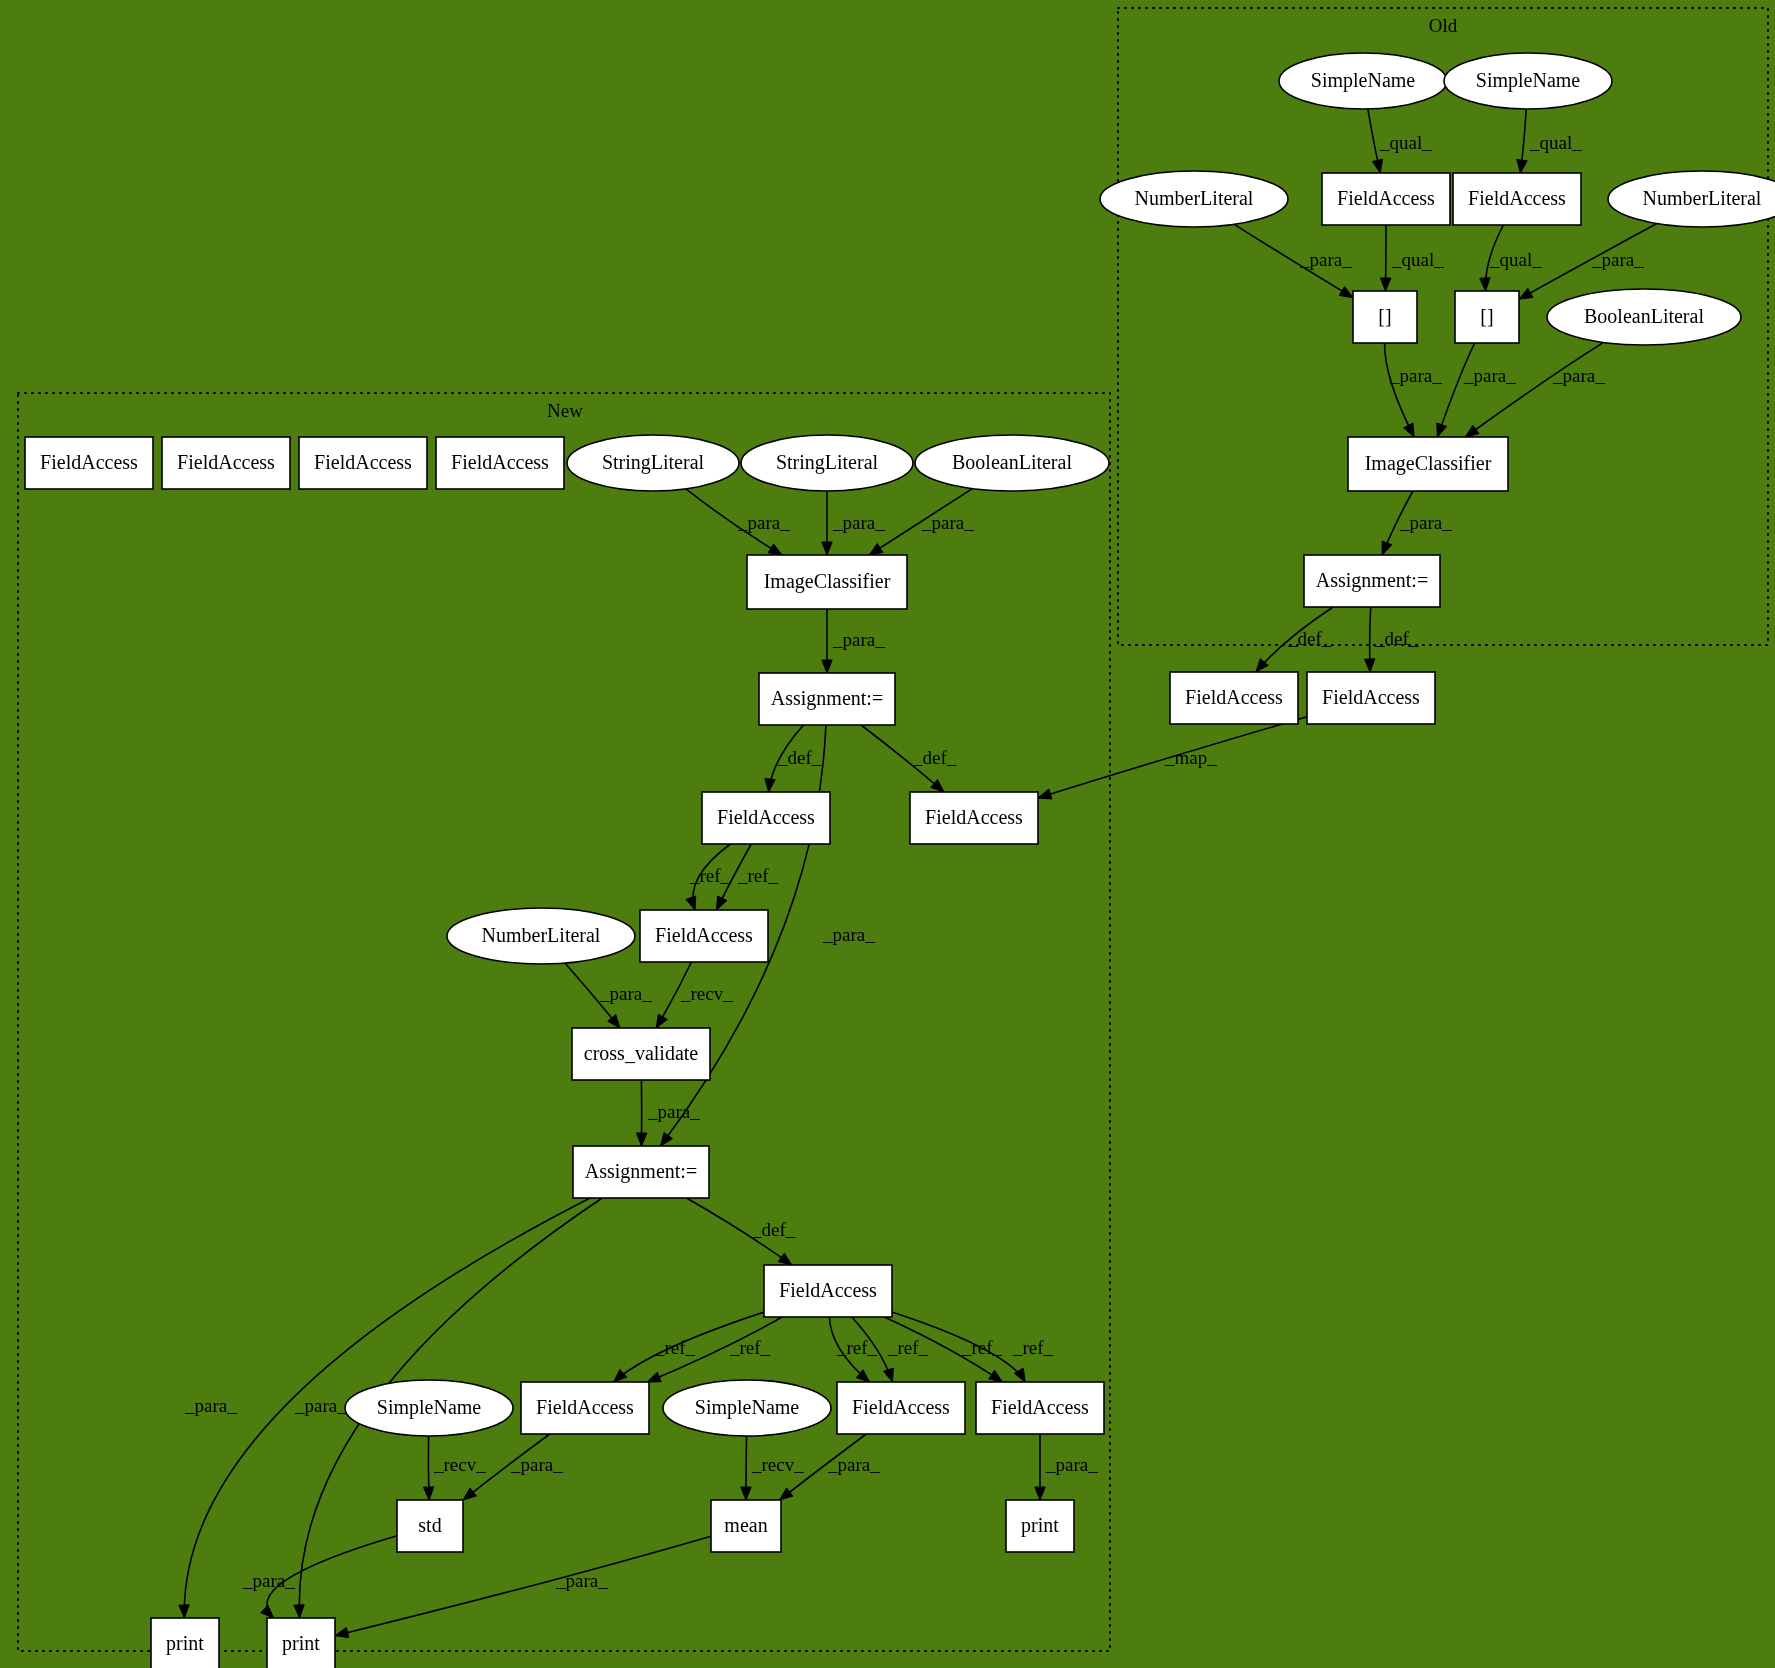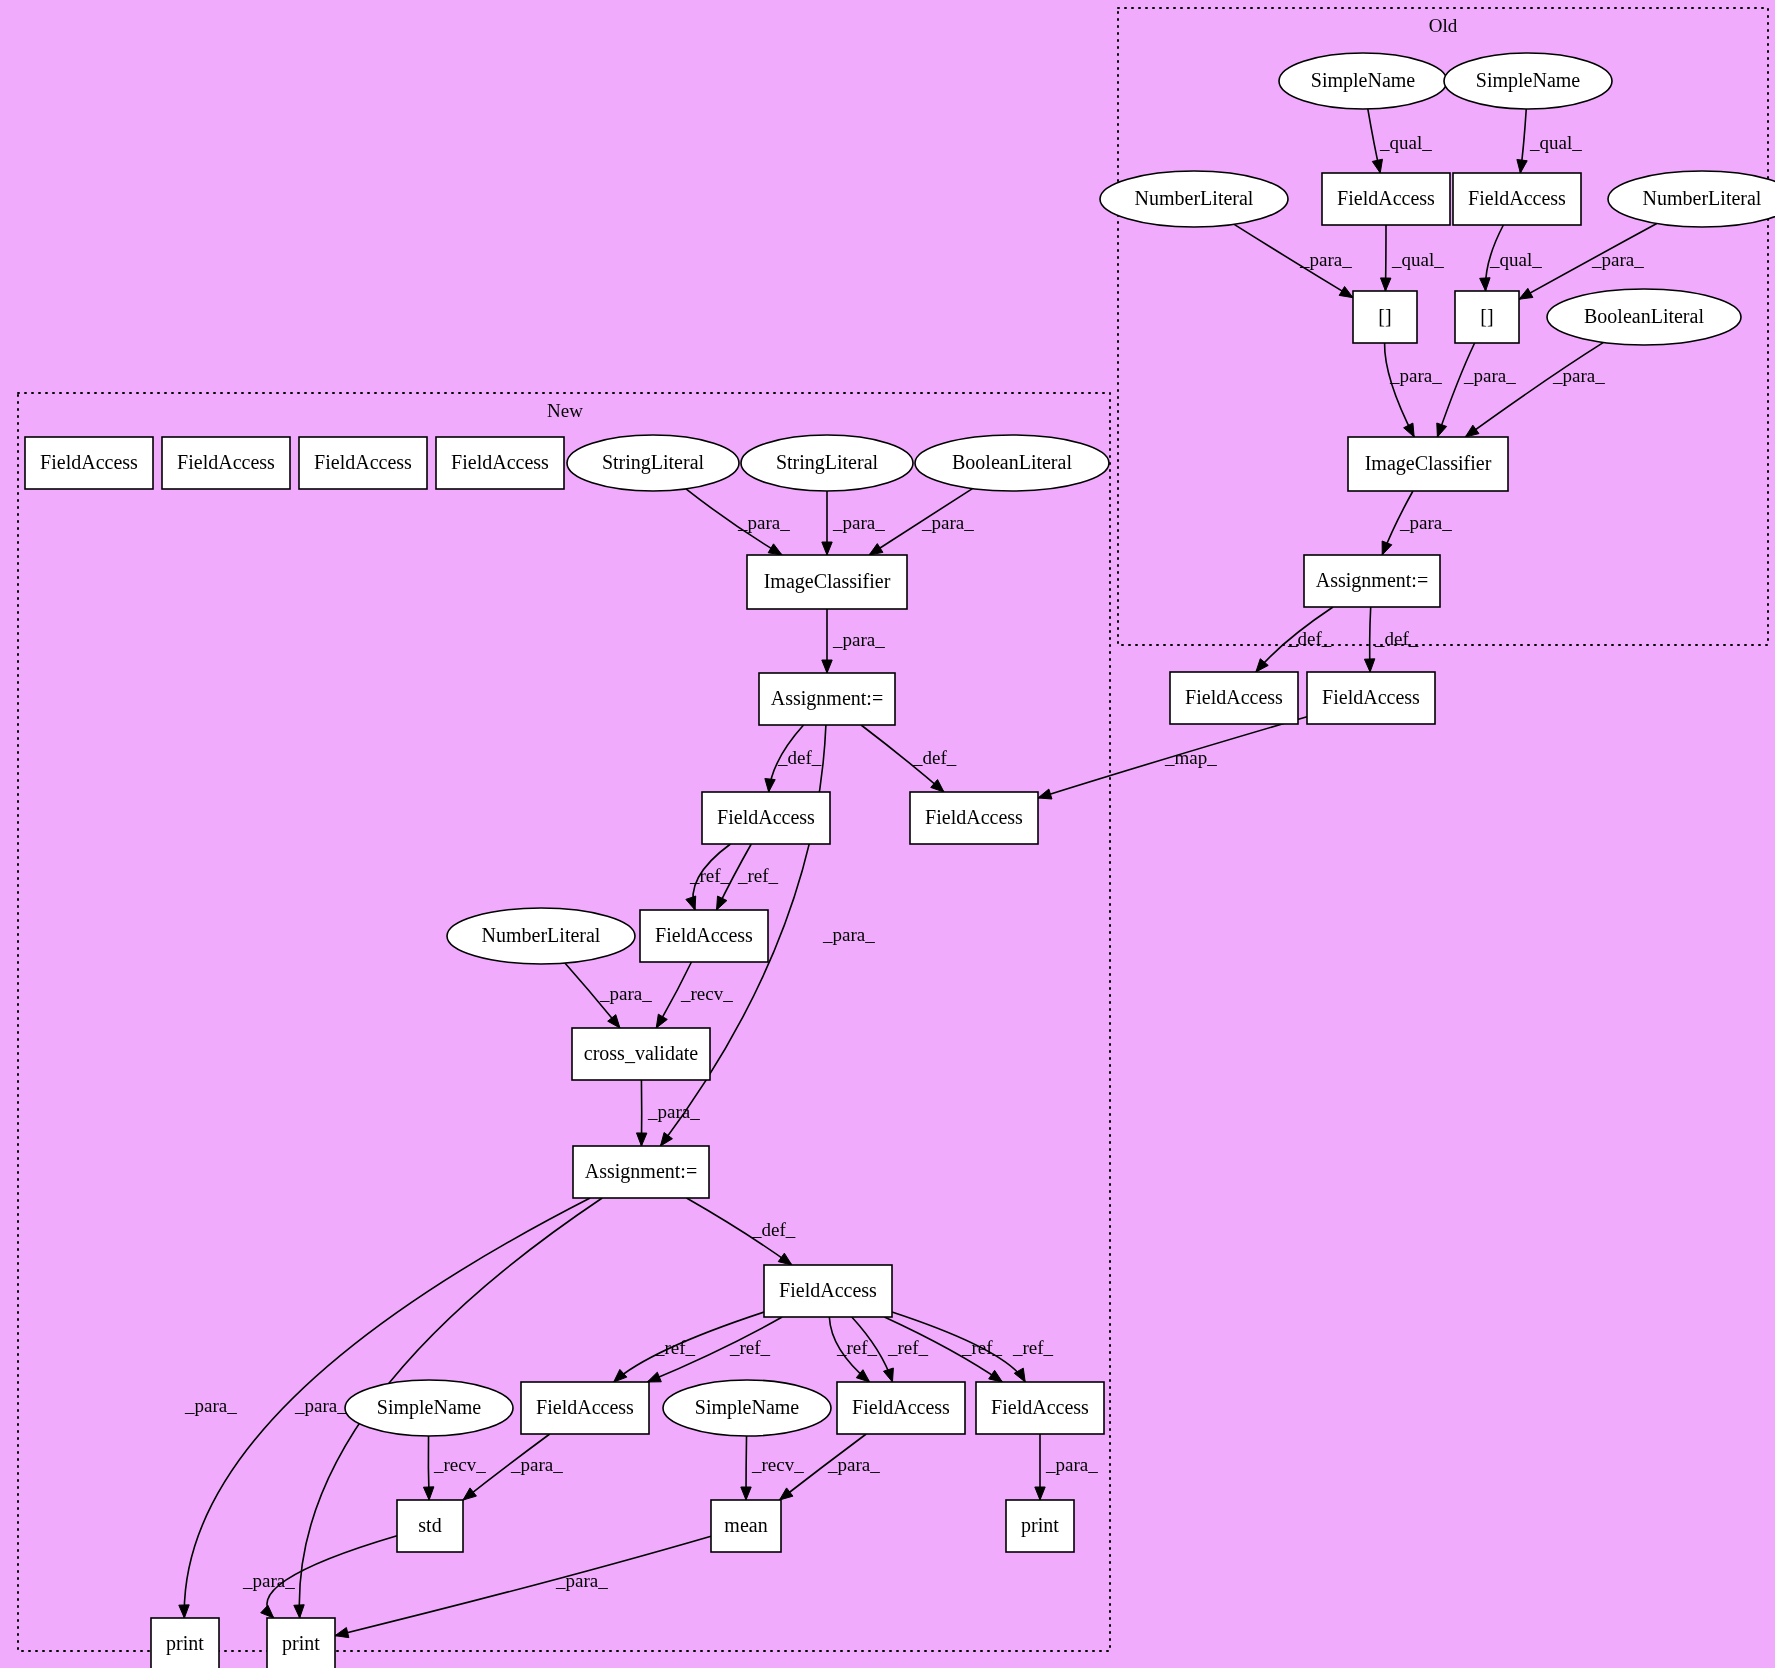--- a/index.html
+++ b/index.html
@@ -4,21 +4,21 @@
 <style>
   html, body {
     margin: 0;
     padding: 0;
     background: #ffffff;
   }
   #root {
     position: relative;
     width: 1775px;
     height: 1668px;
-    background: #f0abfc;
+    background: #4d7c0f;
     font-family: "Liberation Serif", "DejaVu Serif", serif;
   }
   svg#graph {
     position: absolute;
     top: 0; left: 0;
     width: 1775px;
     height: 1668px;
     display: block;
   }
   .cluster-box {

